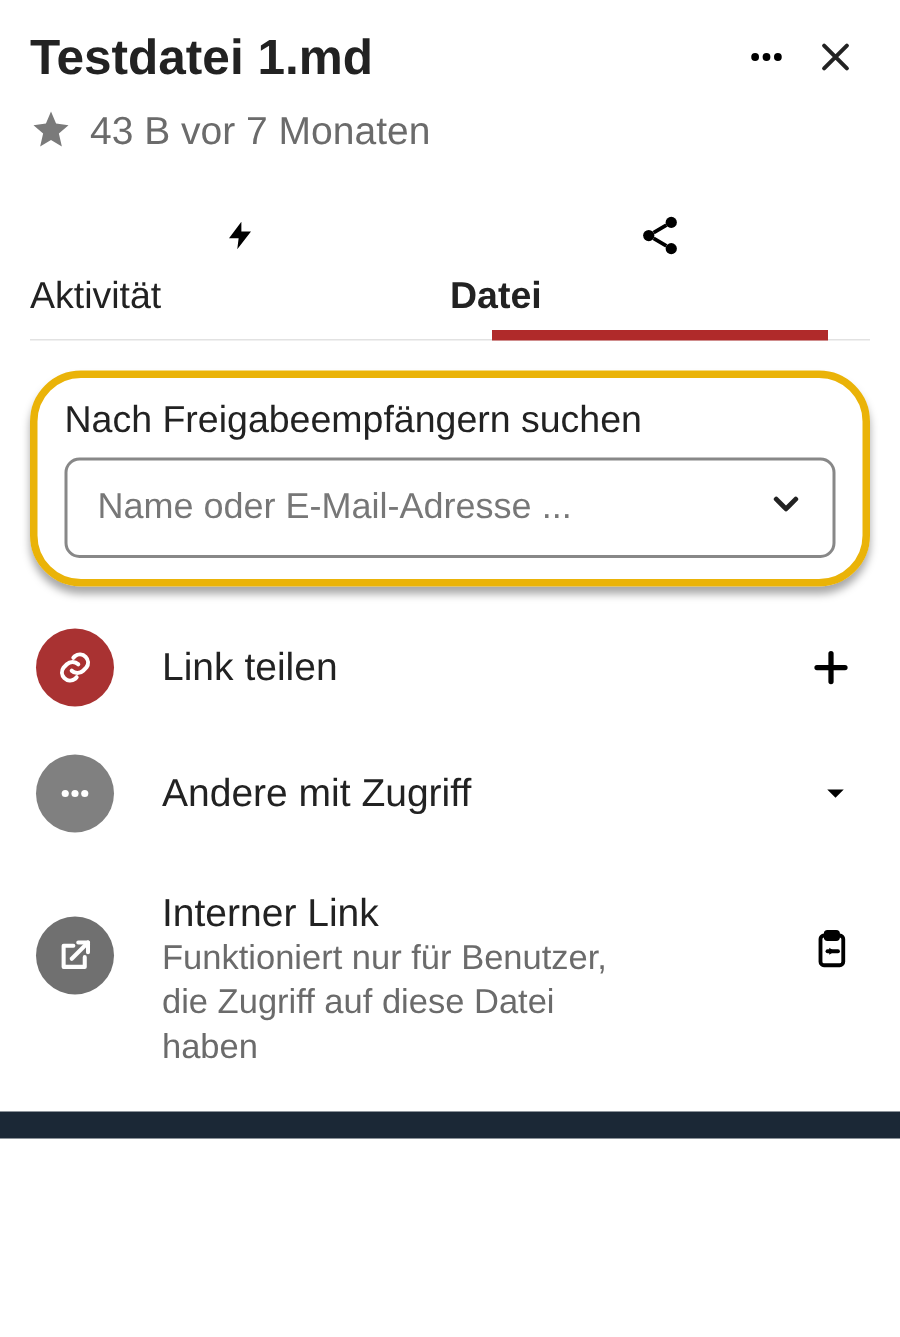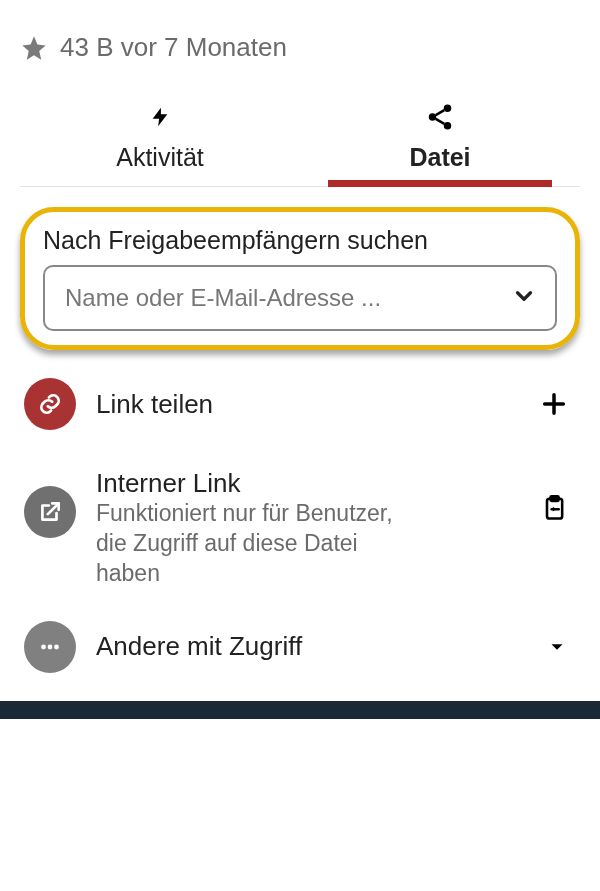--- a/index.html
+++ b/index.html
@@ -23,36 +23,34 @@
   .hbtn {
     cursor: pointer;
     padding: 6px 10px;
     color: #222;
     display: flex;
     align-items: center;
     justify-content: center;
   }
   .meta {
     display: flex;
-    align-items: center;
     margin-top: 14px;
     font-size: 26px;
     color: #6b6b6b;
   }
   .star { color: #7a7a7a; margin-right: 12px; display:flex; }
   .tabs {
     display: flex;
     margin-top: 30px;
     border-bottom: 1px solid #e2e2e2;
   }
   .tab {
     flex: 1;
     display: flex;
     flex-direction: column;
-    align-items: center;
     justify-content: flex-end;
     padding: 6px 0 14px 0;
     cursor: pointer;
     position: relative;
     color: #222;
   }
   .tab .ticon { height: 36px; display:flex; align-items:center; justify-content:center; }
   .tab .tlabel { font-size: 25px; margin-top: 8px; }
   .tab.active .tlabel { font-weight: 700; }
   .tab.active::after {
@@ -103,31 +101,46 @@
     width: 52px; height: 52px;
     border-radius: 50%;
     display: flex;
     align-items: center;
     justify-content: center;
     flex-shrink: 0;
   }
   .circle.red   { background: #a93232; color: #fff; }
   .circle.grey  { background: #808080; color: #fff; }
   .circle.grey2 { background: #707070; color: #fff; }
-  .row .rowtext { margin-left: 20px; flex: 1; }
+  .row .rowtext { margin-left: 32px; flex: 1; }
   .row .rowtitle { font-size: 26px; color: #222; }
   .row .rowdesc  { font-size: 23px; color: #6b6b6b; line-height: 1.3; max-width: 320px; }
   .row .action { padding: 4px 8px; display:flex; cursor: pointer; }
   .bottombar { height: 18px; background: #1b2836; margin-top: 12px; }
 </style>
 </head>
 <body>
 
 <div class="panel">
 
+  <div class="header">
+    <div class="title">Testdatei 1.md</div>
+    <div class="hbtn">
+      <svg width="26" height="26" viewBox="0 0 24 24">
+          <circle cx="5" cy="12" r="2.4"></circle>
+          <circle cx="12" cy="12" r="2.4"></circle>
+          <circle cx="19" cy="12" r="2.4"></circle>
+        </svg>
+    </div>
+    <div class="hbtn">
+      <svg width="26" height="26" viewBox="0 0 24 24">
+          <path d="M5 5 L19 19 M19 5 L5 19" stroke="#222" stroke-width="2.5" stroke-linecap="round"></path>
+        </svg>
+    </div>
+  </div>
 
   <div class="meta">
     <span class="star">
       <svg width="28" height="28" viewBox="0 0 24 24" fill="#7a7a7a">
           <path d="M12 2l2.9 6.9L22 9.8l-5.5 4.8L18.2 22 12 18.3 5.8 22l1.7-7.4L2 9.8l7.1-.9z"></path>
         </svg>
     </span>
     <span>43 B vor 7 Monaten</span>
   </div>
 
@@ -175,20 +188,38 @@
     <div class="rowtext">
       <div class="rowtitle">Link teilen</div>
     </div>
     <div class="action">
       <svg width="28" height="28" viewBox="0 0 24 24">
           <path d="M12 4v16M4 12h16" stroke="#000" stroke-width="3" stroke-linecap="round"></path>
         </svg>
     </div>
   </div>
 
+  <div class="row">
+    <div class="circle grey">
+      <svg width="26" height="26" viewBox="0 0 24 24" fill="#fff">
+          <circle cx="6" cy="12" r="2.2"></circle>
+          <circle cx="12" cy="12" r="2.2"></circle>
+          <circle cx="18" cy="12" r="2.2"></circle>
+        </svg>
+    </div>
+    <div class="rowtext">
+      <div class="rowtitle">Andere mit Zugriff</div>
+    </div>
+    <div class="action">
+      <svg width="22" height="22" viewBox="0 0 24 24" fill="#000">
+          <path d="M6 9l6 6 6-6z"></path>
+        </svg>
+    </div>
+  </div>
+
   <div class="row" style="align-items:flex-start; padding-top:22px;">
     <div class="circle grey2" style="margin-top:18px;">
       <svg width="26" height="26" viewBox="0 0 24 24" fill="none" stroke="#fff" stroke-width="2.5" stroke-linecap="round" stroke-linejoin="round">
           <path d="M18 13v6H5V6h6"></path>
           <path d="M14 4h6v6"></path>
           <path d="M10 14L20 4"></path>
         </svg>
     </div>
     <div class="rowtext">
       <div class="rowtitle">Interner Link</div>
@@ -197,33 +228,15 @@
     <div class="action" style="margin-top:22px;">
       <svg width="28" height="28" viewBox="0 0 24 24" fill="none" stroke="#000" stroke-width="2.2" stroke-linecap="round" stroke-linejoin="round">
           <rect x="6" y="4" width="13" height="17" rx="2"></rect>
           <rect x="9" y="2" width="7" height="4" rx="1" fill="#000"></rect>
           <path d="M14 13l-3-2v4z" fill="#000" stroke="none"></path>
           <path d="M10 13h6"></path>
         </svg>
     </div>
   </div>
 
-  <div class="row">
-    <div class="circle grey">
-      <svg width="26" height="26" viewBox="0 0 24 24" fill="#fff">
-          <circle cx="6" cy="12" r="2.2"></circle>
-          <circle cx="12" cy="12" r="2.2"></circle>
-          <circle cx="18" cy="12" r="2.2"></circle>
-        </svg>
-    </div>
-    <div class="rowtext">
-      <div class="rowtitle">Andere mit Zugriff</div>
-    </div>
-    <div class="action">
-      <svg width="22" height="22" viewBox="0 0 24 24" fill="#000">
-          <path d="M6 9l6 6 6-6z"></path>
-        </svg>
-    </div>
-  </div>
-
 </div>
 
 <div class="bottombar"></div>
 
 </body></html>

